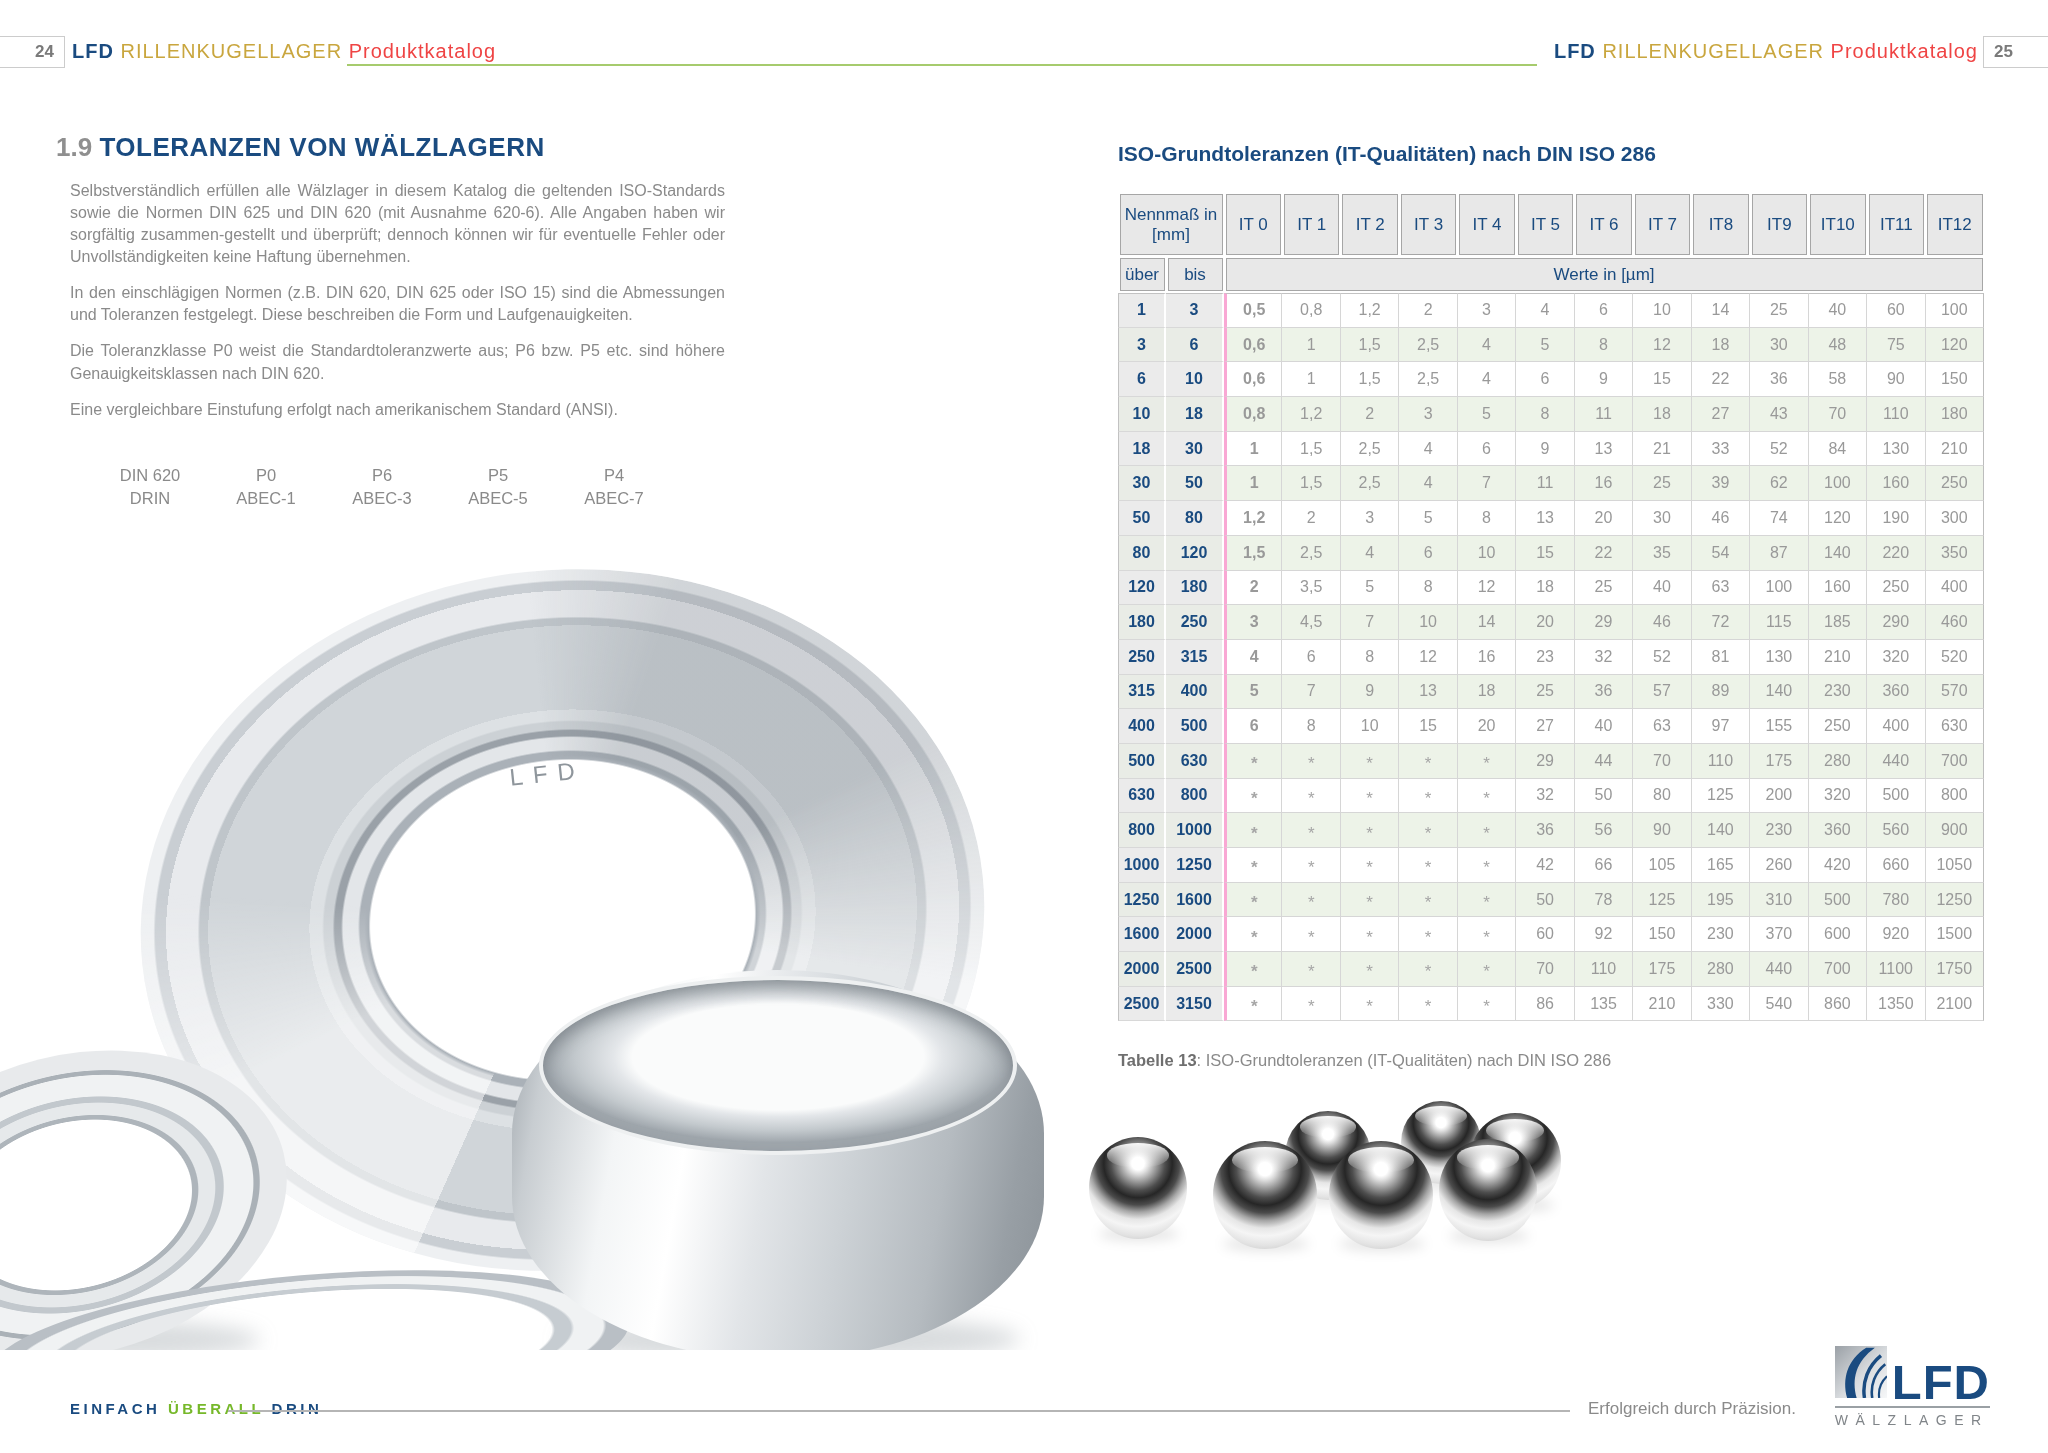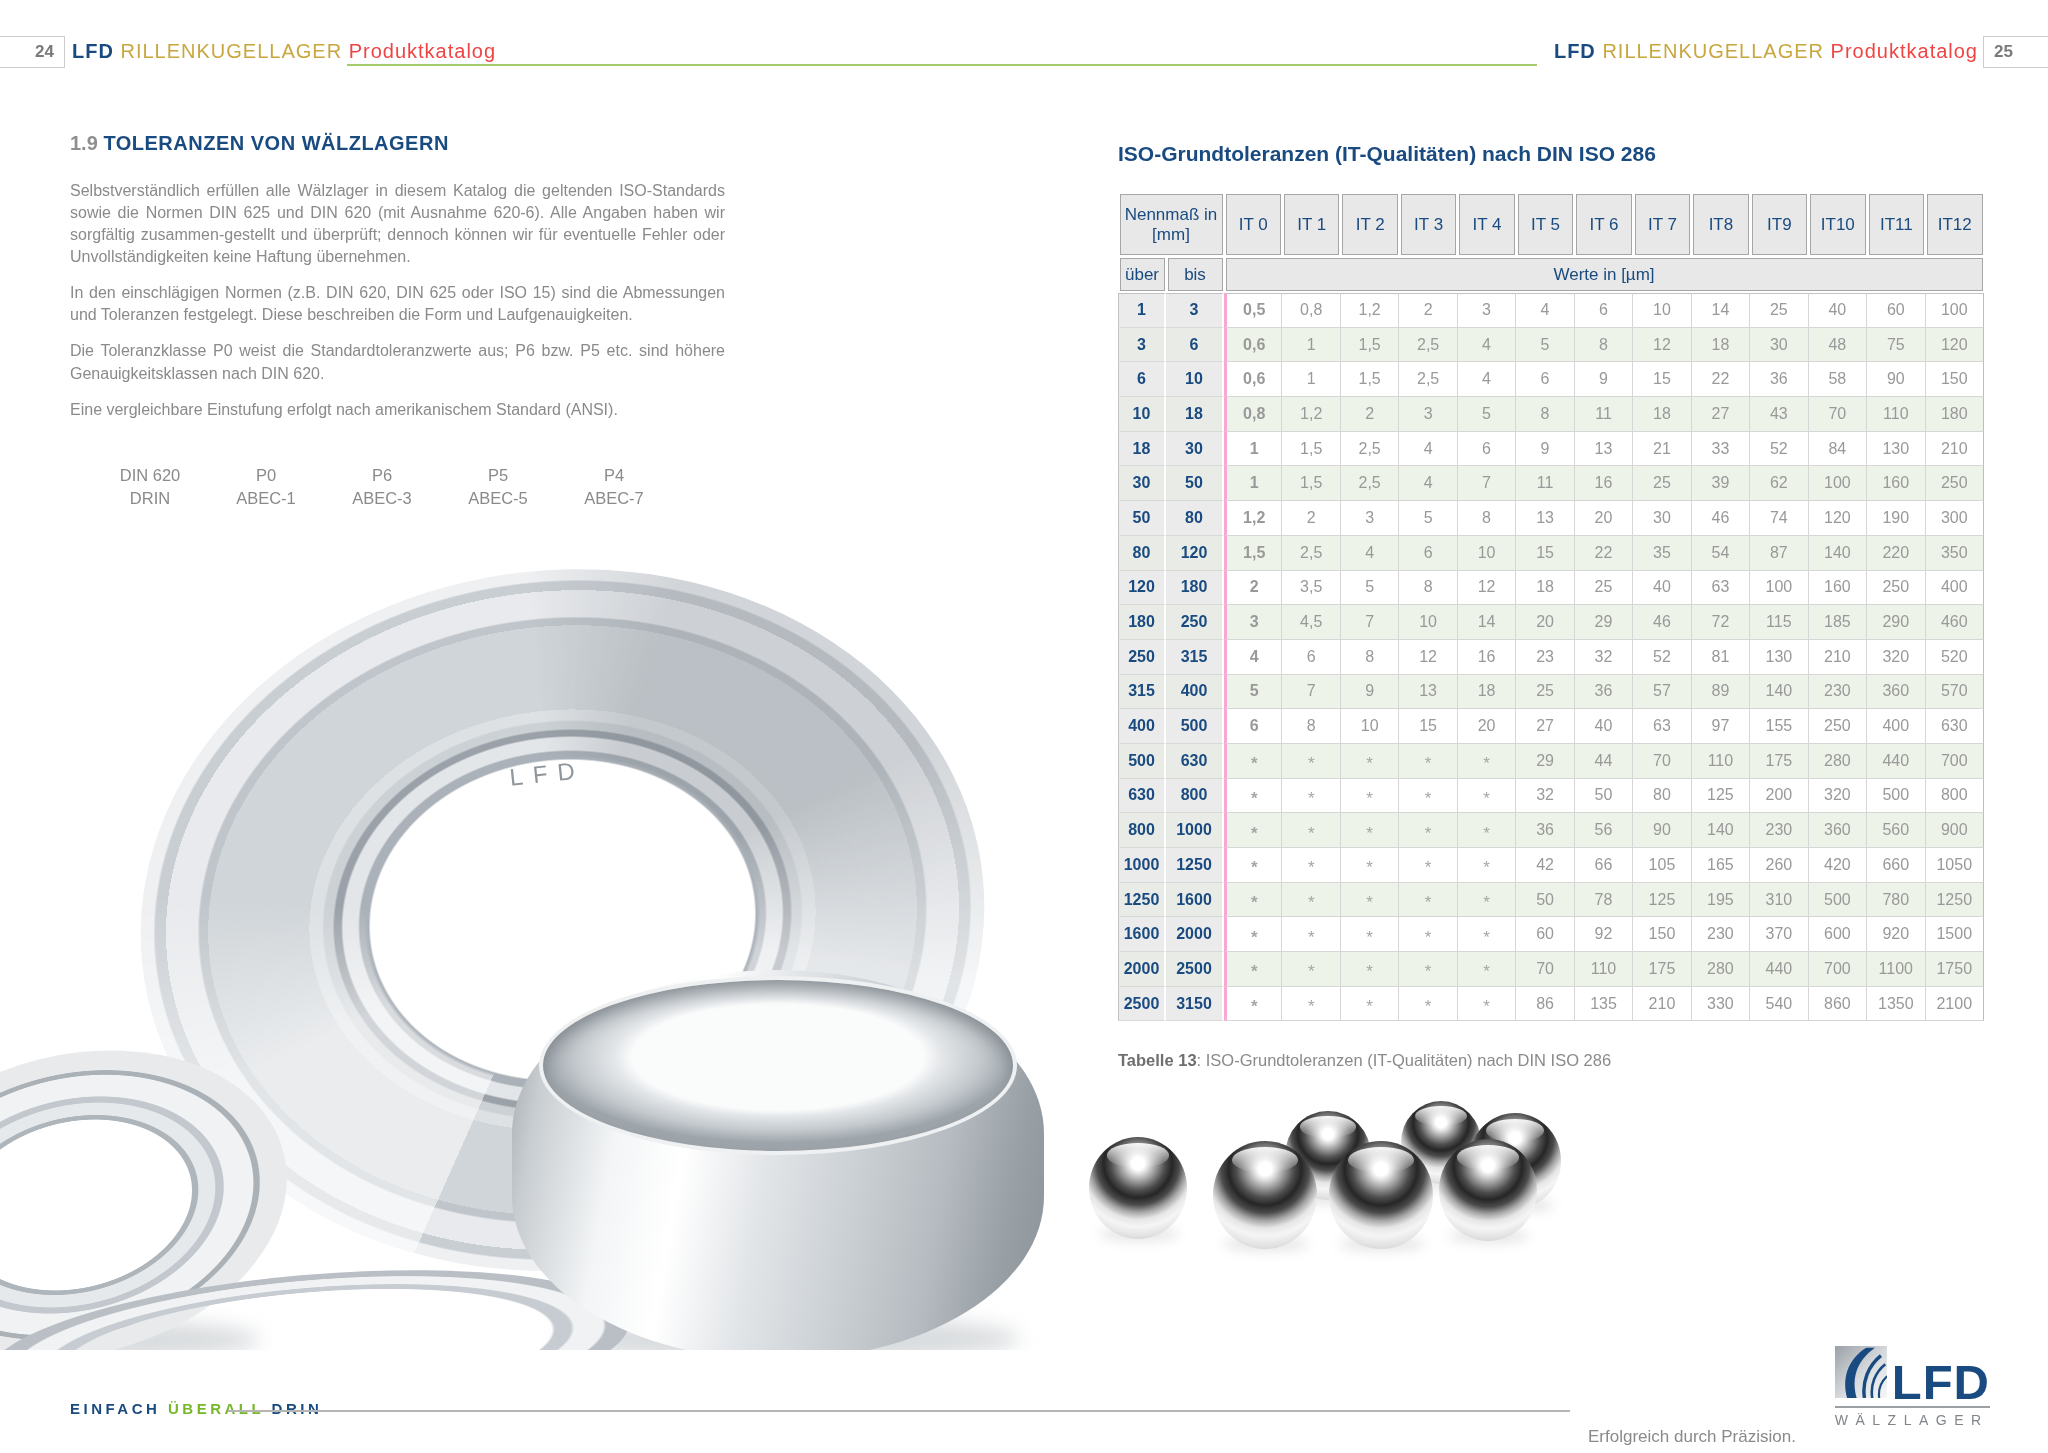--- a/index.html
+++ b/index.html
@@ -14,21 +14,21 @@
   .pagenum-box.right{right:-2px;justify-content:flex-start;padding-left:10px;}
   .header-text{position:absolute;top:40px;font-size:20px;letter-spacing:1px;white-space:nowrap;}
   .header-text.left{left:72px;}
   .header-text.right{right:70px;}
   .hl-blue{color:#1a4b80;font-weight:bold;}
   .hl-gold{color:#c9a63e;}
   .hl-gray{color:#ef4444;}
   .header-rule{position:absolute;left:347px;top:64px;width:1190px;height:2px;background:#a6cb6d;}
 
   
-  .sec-heading{position:absolute;left:70px;top:132px;font-size:20px;font-weight:bold;white-space:nowrap;}
+  .sec-heading{position:absolute;left:56px;top:132px;font-size:26px;font-weight:bold;white-space:nowrap;}
   .sec-num{color:#8f8f8f;}
   .sec-title{color:#1a4b80;letter-spacing:0.5px;}
   .intro{position:absolute;left:70px;top:180px;width:655px;}
   .para{margin:0 0 14px 0;font-size:16px;line-height:1.38;color:#8a8a8a;text-align:justify;}
   .ansi-table{position:absolute;left:92px;top:464px;display:grid;grid-template-columns:repeat(5,116px);}
   .ansi-cell{height:23px;display:flex;align-items:center;justify-content:center;
              color:#8a8a8a;font-size:16.5px;}
 
   
   .photo-bearings{position:absolute;left:0;top:520px;width:1050px;height:830px;overflow:hidden;}
@@ -100,21 +100,21 @@
   .ball::after{content:"";position:absolute;left:18%;top:6%;width:64%;height:24%;border-radius:50%;
     background:linear-gradient(rgba(255,255,255,.95),rgba(255,255,255,0));}
   .ball-shadow{position:absolute;border-radius:50%;background:rgba(0,0,0,.10);filter:blur(6px);}
 
   
   .footer-tagline{position:absolute;left:70px;top:1400px;font-size:15px;font-weight:bold;
                   letter-spacing:3.5px;white-space:nowrap;}
   .t-blue{color:#1a4b80;}
   .t-green{color:#76b82a;}
   .footer-rule{position:absolute;left:228px;top:1410px;width:1342px;height:2px;background:#b5b5b5;}
-  .footer-slogan{position:absolute;left:1588px;top:1399px;font-size:17px;color:#8a8a8a;white-space:nowrap;margin-top:28px;}
+  .footer-slogan{position:absolute;left:1588px;top:1399px;font-size:17px;color:#8a8a8a;white-space:nowrap;}
   .logo{position:absolute;right:58px;top:1346px;}
   .logo-row{display:flex;align-items:flex-end;gap:5px;}
   .logo-lfd{font-size:49px;font-weight:bold;color:#1a4b80;line-height:0.82;letter-spacing:1px;}
   .logo-line{height:2px;background:#9aa0a4;margin-top:4px;}
   .logo-sub{font-size:14px;color:#808589;letter-spacing:7.5px;margin-top:4px;white-space:nowrap;}
 </style>
 </head>
 <body>
 
 <div class="page">

